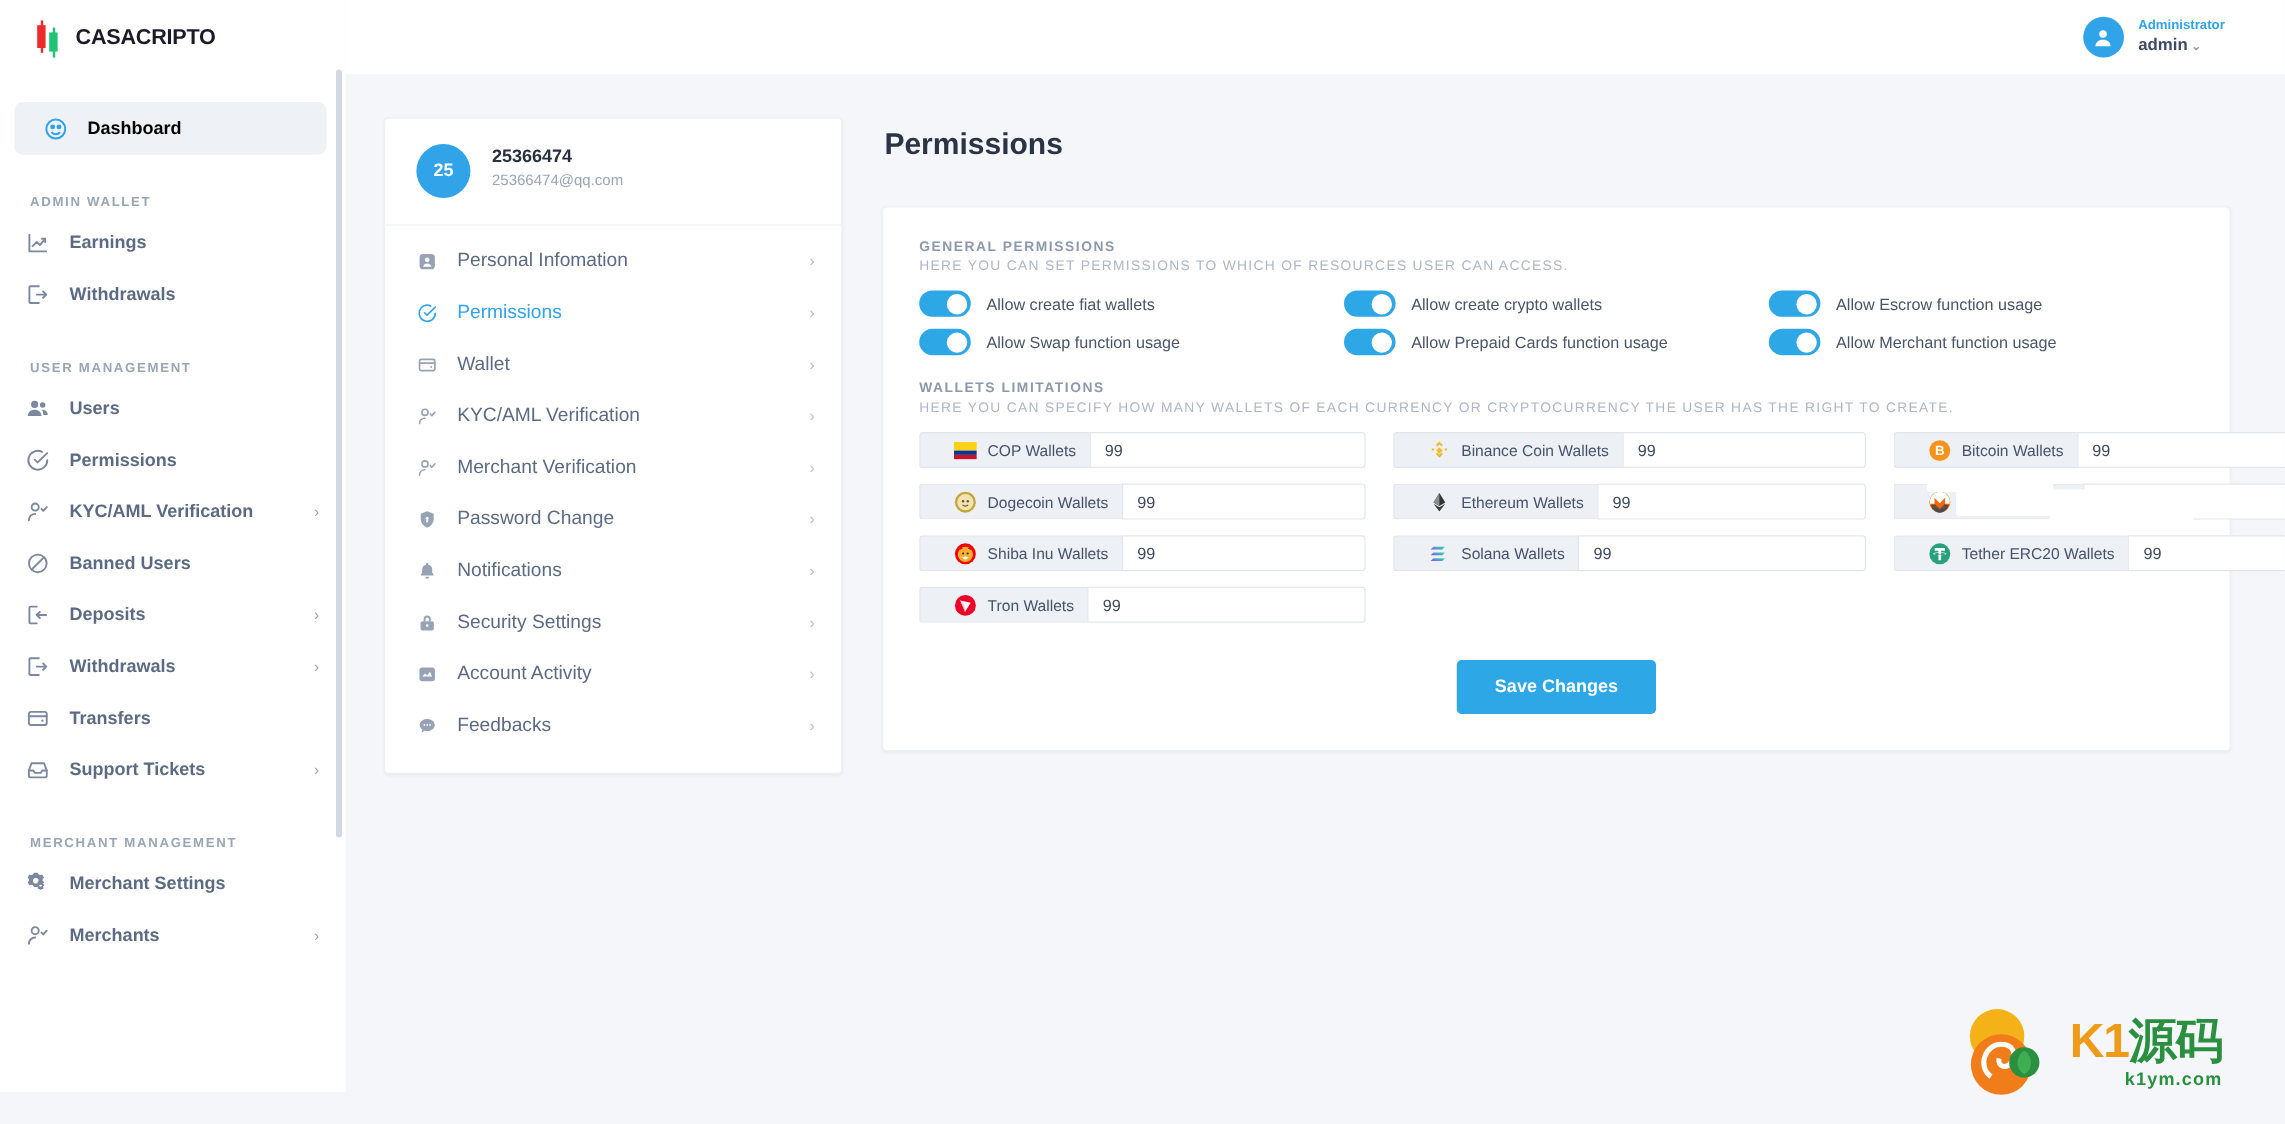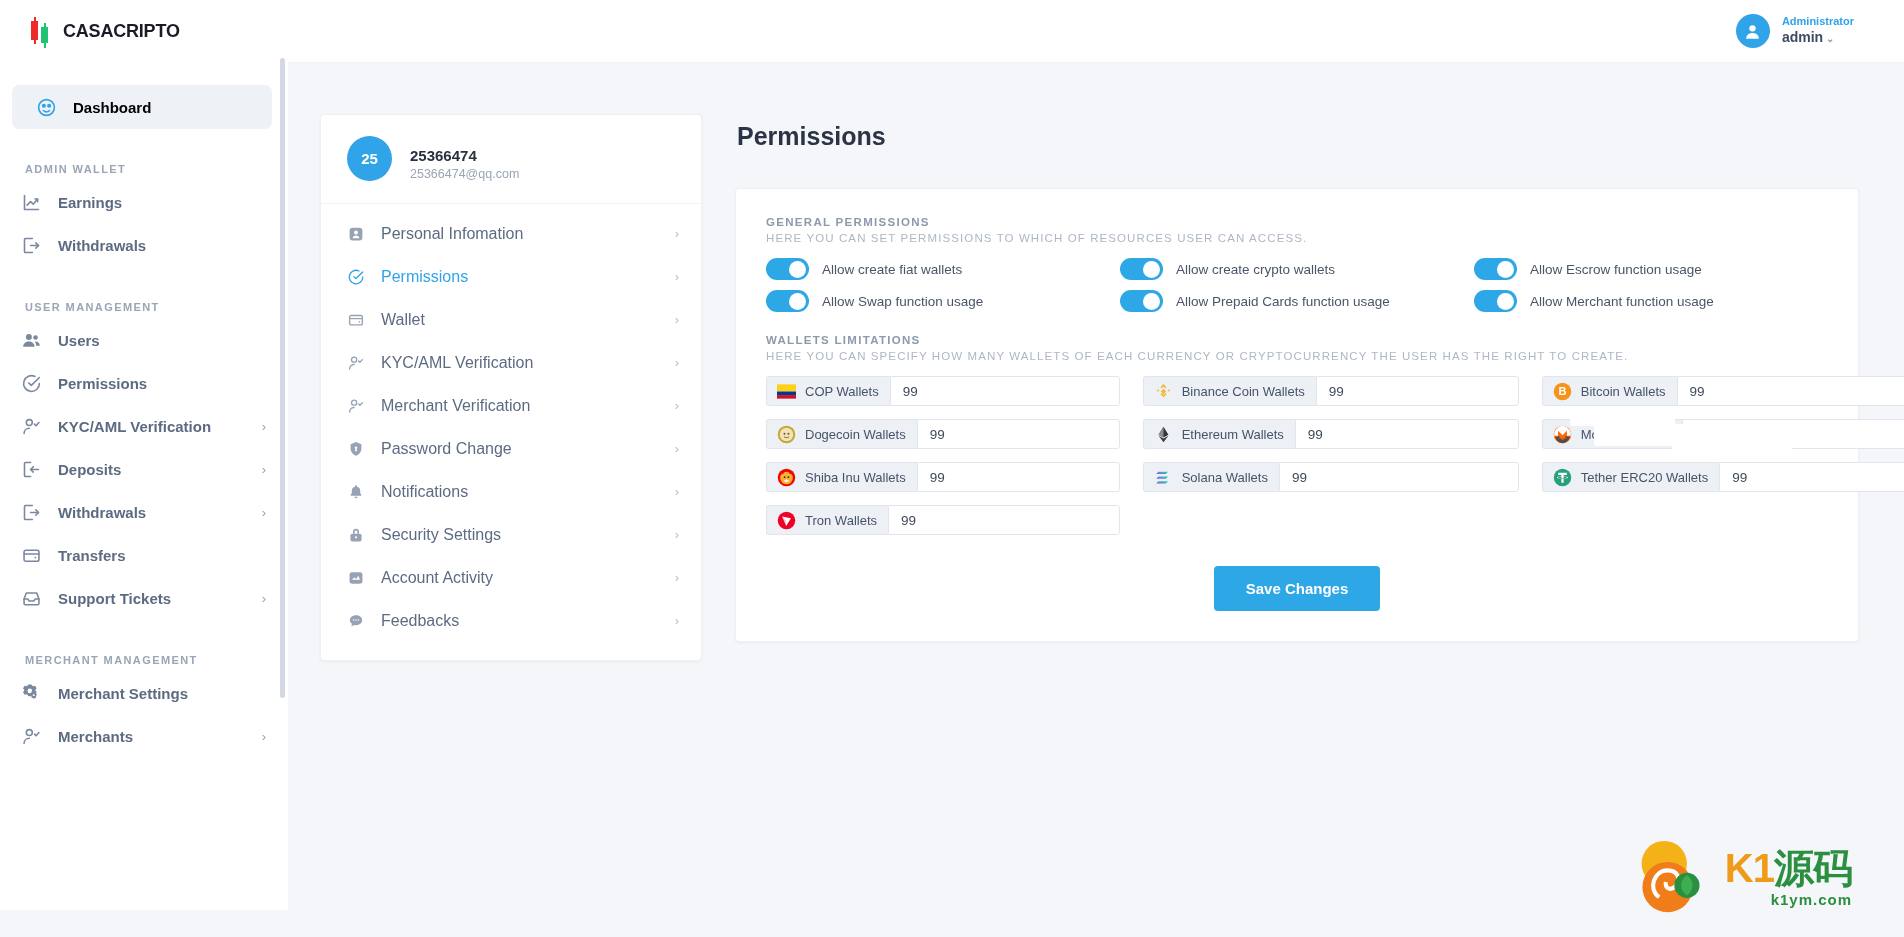--- a/index.html
+++ b/index.html
@@ -81,21 +81,21 @@
   .ico svg { width: 21px; height: 21px; display: block; }
   .nav-active .ico { color: #31a3e8; }
 
   .sb-track {
     position: absolute; right: 3px; top: 58px;
     width: 5px; height: 640px;
     background: #d3d9e2; border-radius: 3px;
   }
 
   
-  .main-col { flex: 1; display: flex; flex-direction: column; min-width: 0; gap: 16px; }
+  .main-col { flex: 1; display: flex; flex-direction: column; min-width: 0; }
   .topbar {
     height: 63px; background: #fff;
     display: flex; align-items: center; justify-content: flex-end;
     padding-right: 50px;
     flex: 0 0 63px;
     border-bottom: 1px solid #f0f2f5;
   }
   .user-box { display: flex; align-items: center; gap: 12px; cursor: pointer; }
   .avatar {
     width: 34px; height: 34px; border-radius: 50%;
@@ -117,21 +117,21 @@
   .card {
     background: #fff;
     border: 1px solid #edf0f4;
     border-radius: 4px;
     box-shadow: 0 1px 3px rgba(16,24,40,0.05);
   }
   .profile-card {
     width: 382px; flex: 0 0 382px;
   }
   .profile-head {
-    display: flex; align-items: flex-end; gap: 18px;
+    display: flex; align-items: flex-start; gap: 18px;
     padding: 21px 22px 22px 26px;
     border-bottom: 1px solid #eef1f5;
   }
   .profile-avatar {
     width: 45px; height: 45px; border-radius: 50%;
     background: #31a3e8; color: #fff;
     display: flex; align-items: center; justify-content: center;
     font-size: 15px; font-weight: bold;
     flex: 0 0 45px;
   }
@@ -191,21 +191,21 @@
   }
   .wallet-row {
     display: flex; align-items: stretch; height: 30px; position: relative;
   }
   .wallet-tag {
     display: flex; align-items: center; gap: 9px;
     background: #edf0f4;
     border: 1px solid #e2e6ec;
     border-right: none;
     border-radius: 3px 0 0 3px;
-    padding: 0 11px 0 10px;
+    padding: 0 11px 0 28px;
     white-space: nowrap;
     flex: 0 0 auto;
     text-align: right;
   }
   .wallet-tag .cname { font-size: 13px; color: #46536a; }
   .wallet-input {
     flex: 1; min-width: 0;
     border: 1px solid #e2e6ec;
     border-radius: 0 3px 3px 0;
     background: #fff;
@@ -328,20 +328,30 @@
           <div class="nav-item">
             <span class="ico">
               <svg viewBox="0 0 24 24" fill="none" stroke="currentColor" stroke-width="1.8" stroke-linecap="round" stroke-linejoin="round">
                 <circle cx="9.5" cy="7.5" r="3.4"></circle>
                 <path d="M3.5 20c0-3.6 2.7-6 6-6"></path>
                 <path d="M15.5 9.3l1.7 1.8 3.3-3.6"></path>
               </svg>
             </span>
             <span class="nav-label">KYC/AML Verification</span>
             <span class="chev">›</span>
+          </div>
+          <div class="nav-item">
+            <span class="ico">
+              <svg viewBox="0 0 24 24" fill="none" stroke="currentColor" stroke-width="1.8" stroke-linecap="round" stroke-linejoin="round">
+                <circle cx="12" cy="12" r="8.4"></circle>
+                <path d="M6.2 17.8 17.8 6.2"></path>
+              </svg>
+            </span>
+            <span class="nav-label">Banned Users</span>
+            <span class="chev"></span>
           </div>
           <div class="nav-item">
             <span class="ico">
               <svg viewBox="0 0 24 24" fill="none" stroke="currentColor" stroke-width="1.8" stroke-linecap="round" stroke-linejoin="round">
                 <path d="M11 4H5a1 1 0 0 0-1 1v14a1 1 0 0 0 1 1h6"></path>
                 <path d="M20 12h-9"></path>
                 <path d="M14 9l-3 3 3 3"></path>
               </svg>
             </span>
             <span class="nav-label">Deposits</span>

